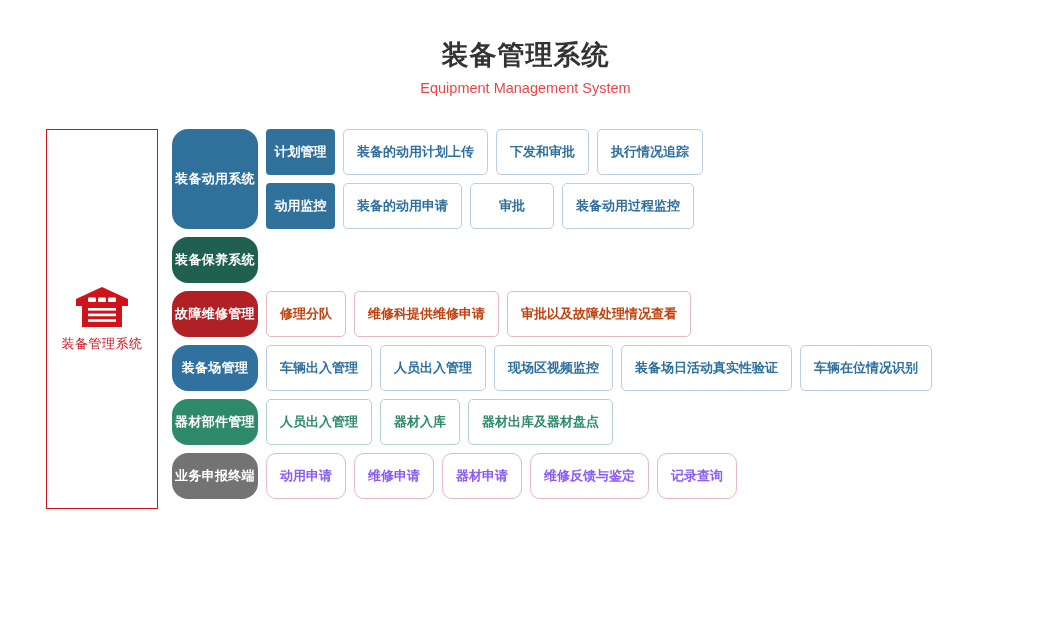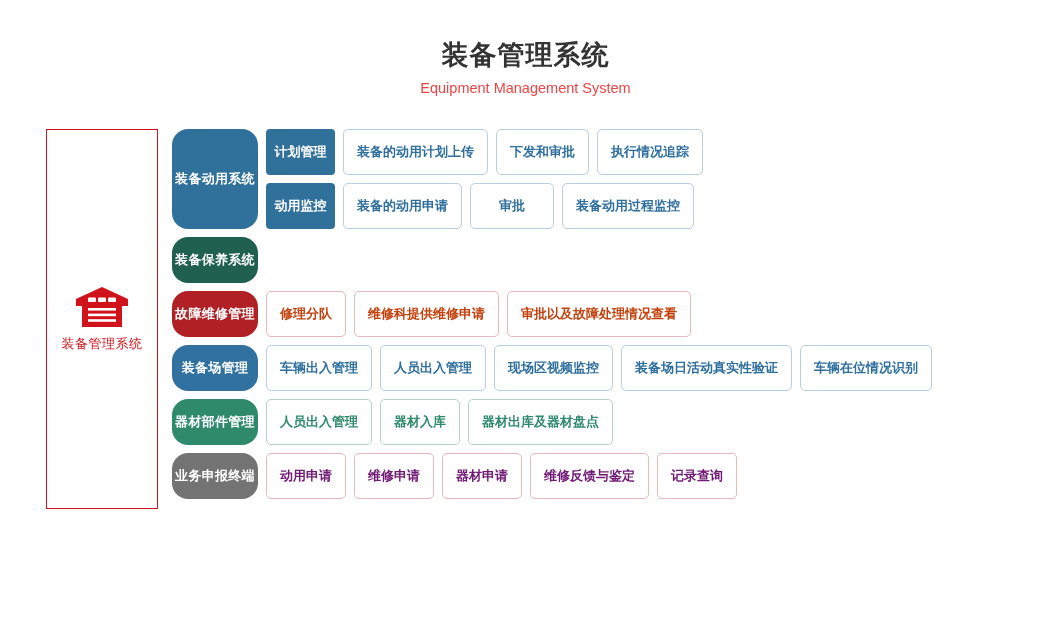--- a/index.html
+++ b/index.html
@@ -145,21 +145,21 @@
     flex: 0 0 auto;
     white-space: nowrap;
   }
   .leaf + .leaf { margin-left: 8px; }
 
   
   .theme-blue .leaf   { border-color: #b9cfe2; color: #2e6f9e; }
   .theme-green .leaf  { border-color: #b6cec6; color: #1f6050; }
   .theme-red .leaf    { border-color: #e8b9bc; color: #c2410c; }
   .theme-green2 .leaf { border-color: #b4d3c7; color: #2f8a6c; }
-  .theme-red2 .leaf   { border-color: #e8b9bc; color: #701a75; }
+  .theme-red2 .leaf   { border-color: #e8b9bc; color: #8b5cf6; border-radius: 10px; }
 
   .bg-blue   { background: #30719c; }
   .bg-green  { background: #1f6050; }
   .bg-red    { background: #b02025; }
   .bg-blue2  { background: #31719f; }
   .bg-green2 { background: #2f8a6c; }
   .bg-red2   { background: #737373; }
 </style>
 </head>
 <body>

